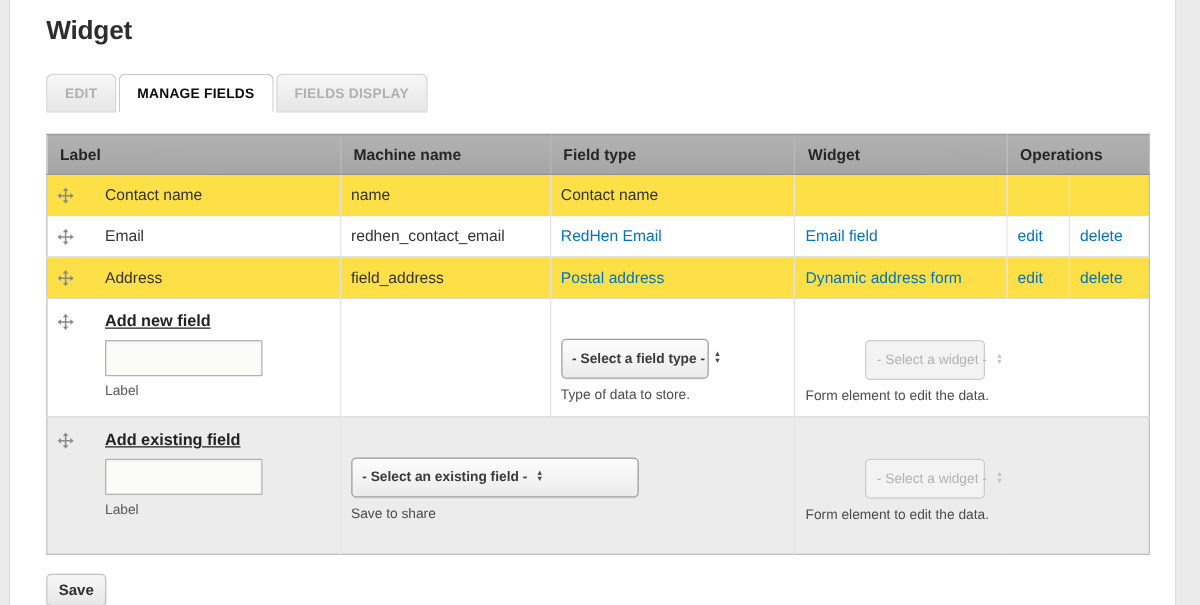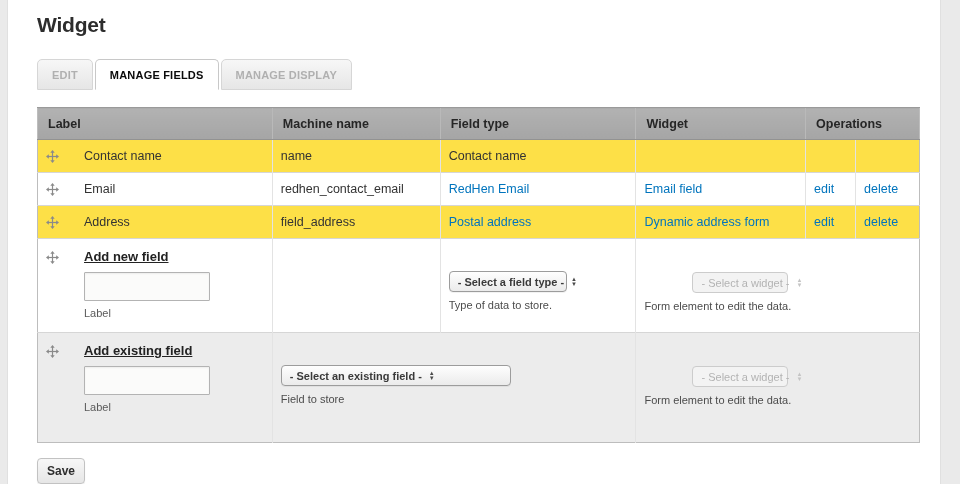--- a/index.html
+++ b/index.html
@@ -113,21 +113,21 @@
     align-items:center;
     border:1px solid #9c9c9c;
     border-radius:4px;
     background:linear-gradient(#fefefe,#ebebeb);
     box-shadow:0 1px 0 rgba(0,0,0,0.05);
     padding:3px 5px 3px 8px;
     font-size:11px;
     font-weight:bold;
     color:#3a3a3a;
     cursor:pointer;
-    height:21px;
+    height:32px;
     white-space:nowrap;
   }
   .mac-select .arrows {
     display:flex; flex-direction:column; align-items:center;
     margin-left:7px; font-size:6px; line-height:5px; color:#4a4a4a;
   }
   .mac-select.disabled {
     color:#b3b3b3;
     border-color:#cccccc;
     background:#f3f3f3;
@@ -162,21 +162,21 @@
 <div class="edge-strip edge-left"></div>
 <div class="edge-strip edge-right"></div>
 
 <div class="content">
 
   <h1 class="page-title">Widget</h1>
 
   <div class="tabs">
     <div class="tab">EDIT</div>
     <div class="tab active">MANAGE FIELDS</div>
-    <div class="tab">MANAGE DISPLAY</div>
+    <div class="tab">FIELDS DISPLAY</div>
   </div>
 
 
   <table class="fields">
     <colgroup>
       <col style="width:235px">
         <col style="width:168px">
         <col style="width:196px">
       <col style="width:170px">
         <col style="width:50px">
@@ -336,21 +336,21 @@
           </div>
         </td>
         <td colspan="2" style="padding-top:32px;">
           <div class="mac-select w-existing">
             <span>- Select an existing field -</span>
             <span class="arrows">
                 <span>▲</span>
                 <span>▼</span>
               </span>
           </div>
-          <div class="description">Field to store</div>
+          <div class="description">Save to share</div>
         </td>
         <td colspan="3" style="padding-top:33px;">
           <div class="mac-select disabled w-widget">
             <span>- Select a widget -</span>
             <span class="arrows">
                 <span>▲</span>
                 <span>▼</span>
               </span>
           </div>
           <div class="description">Form element to edit the data.</div>

